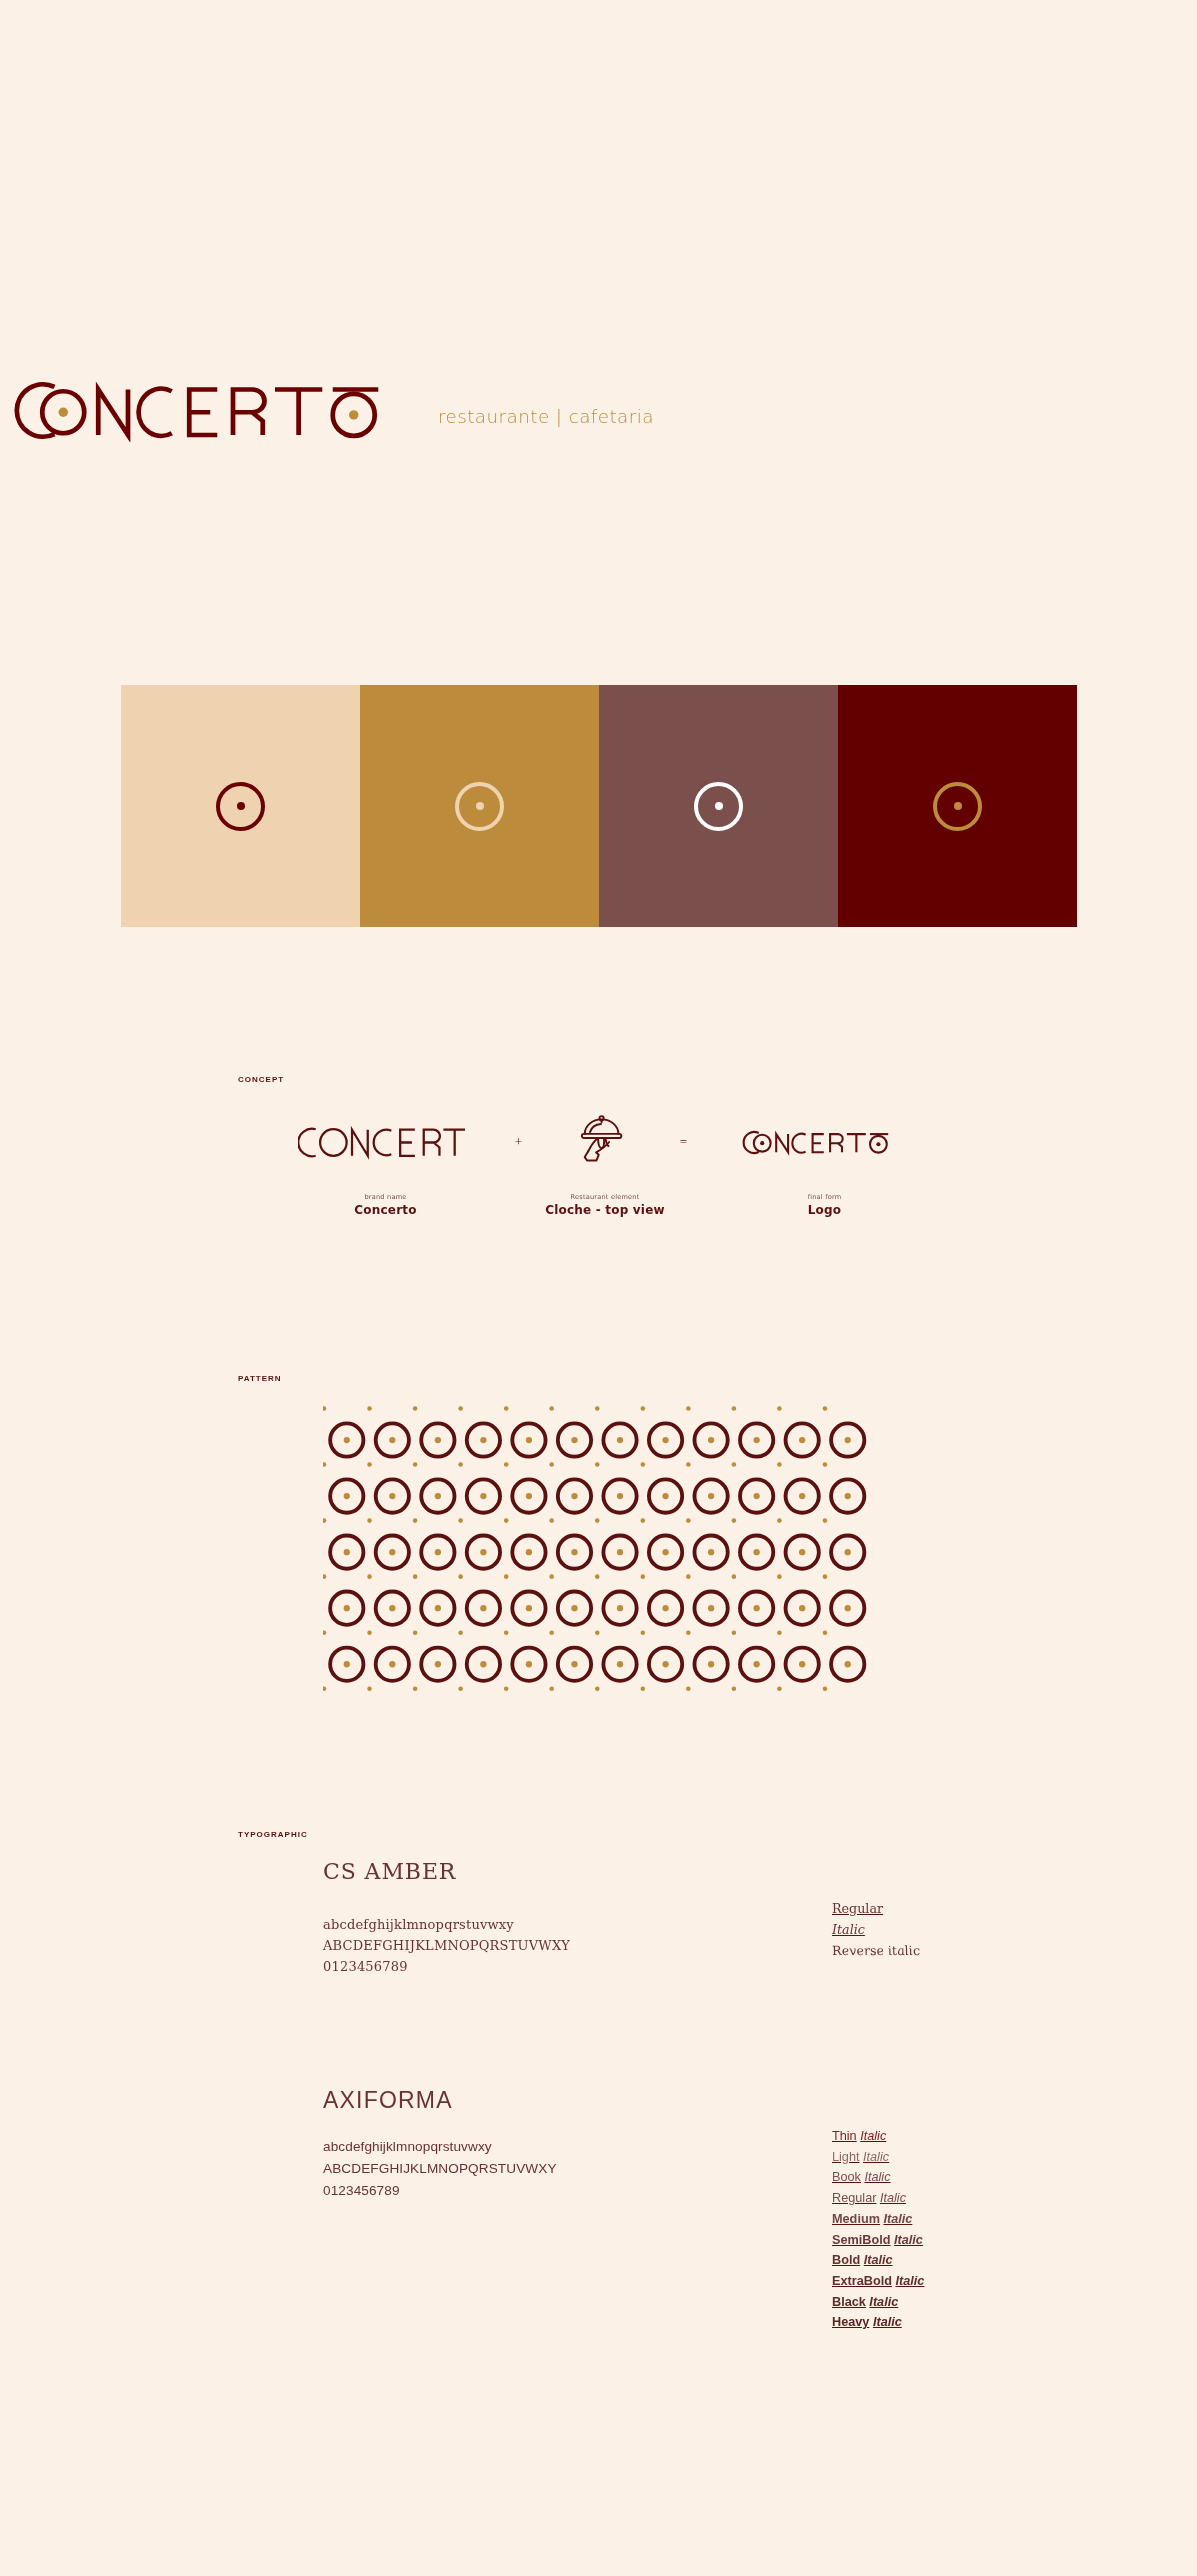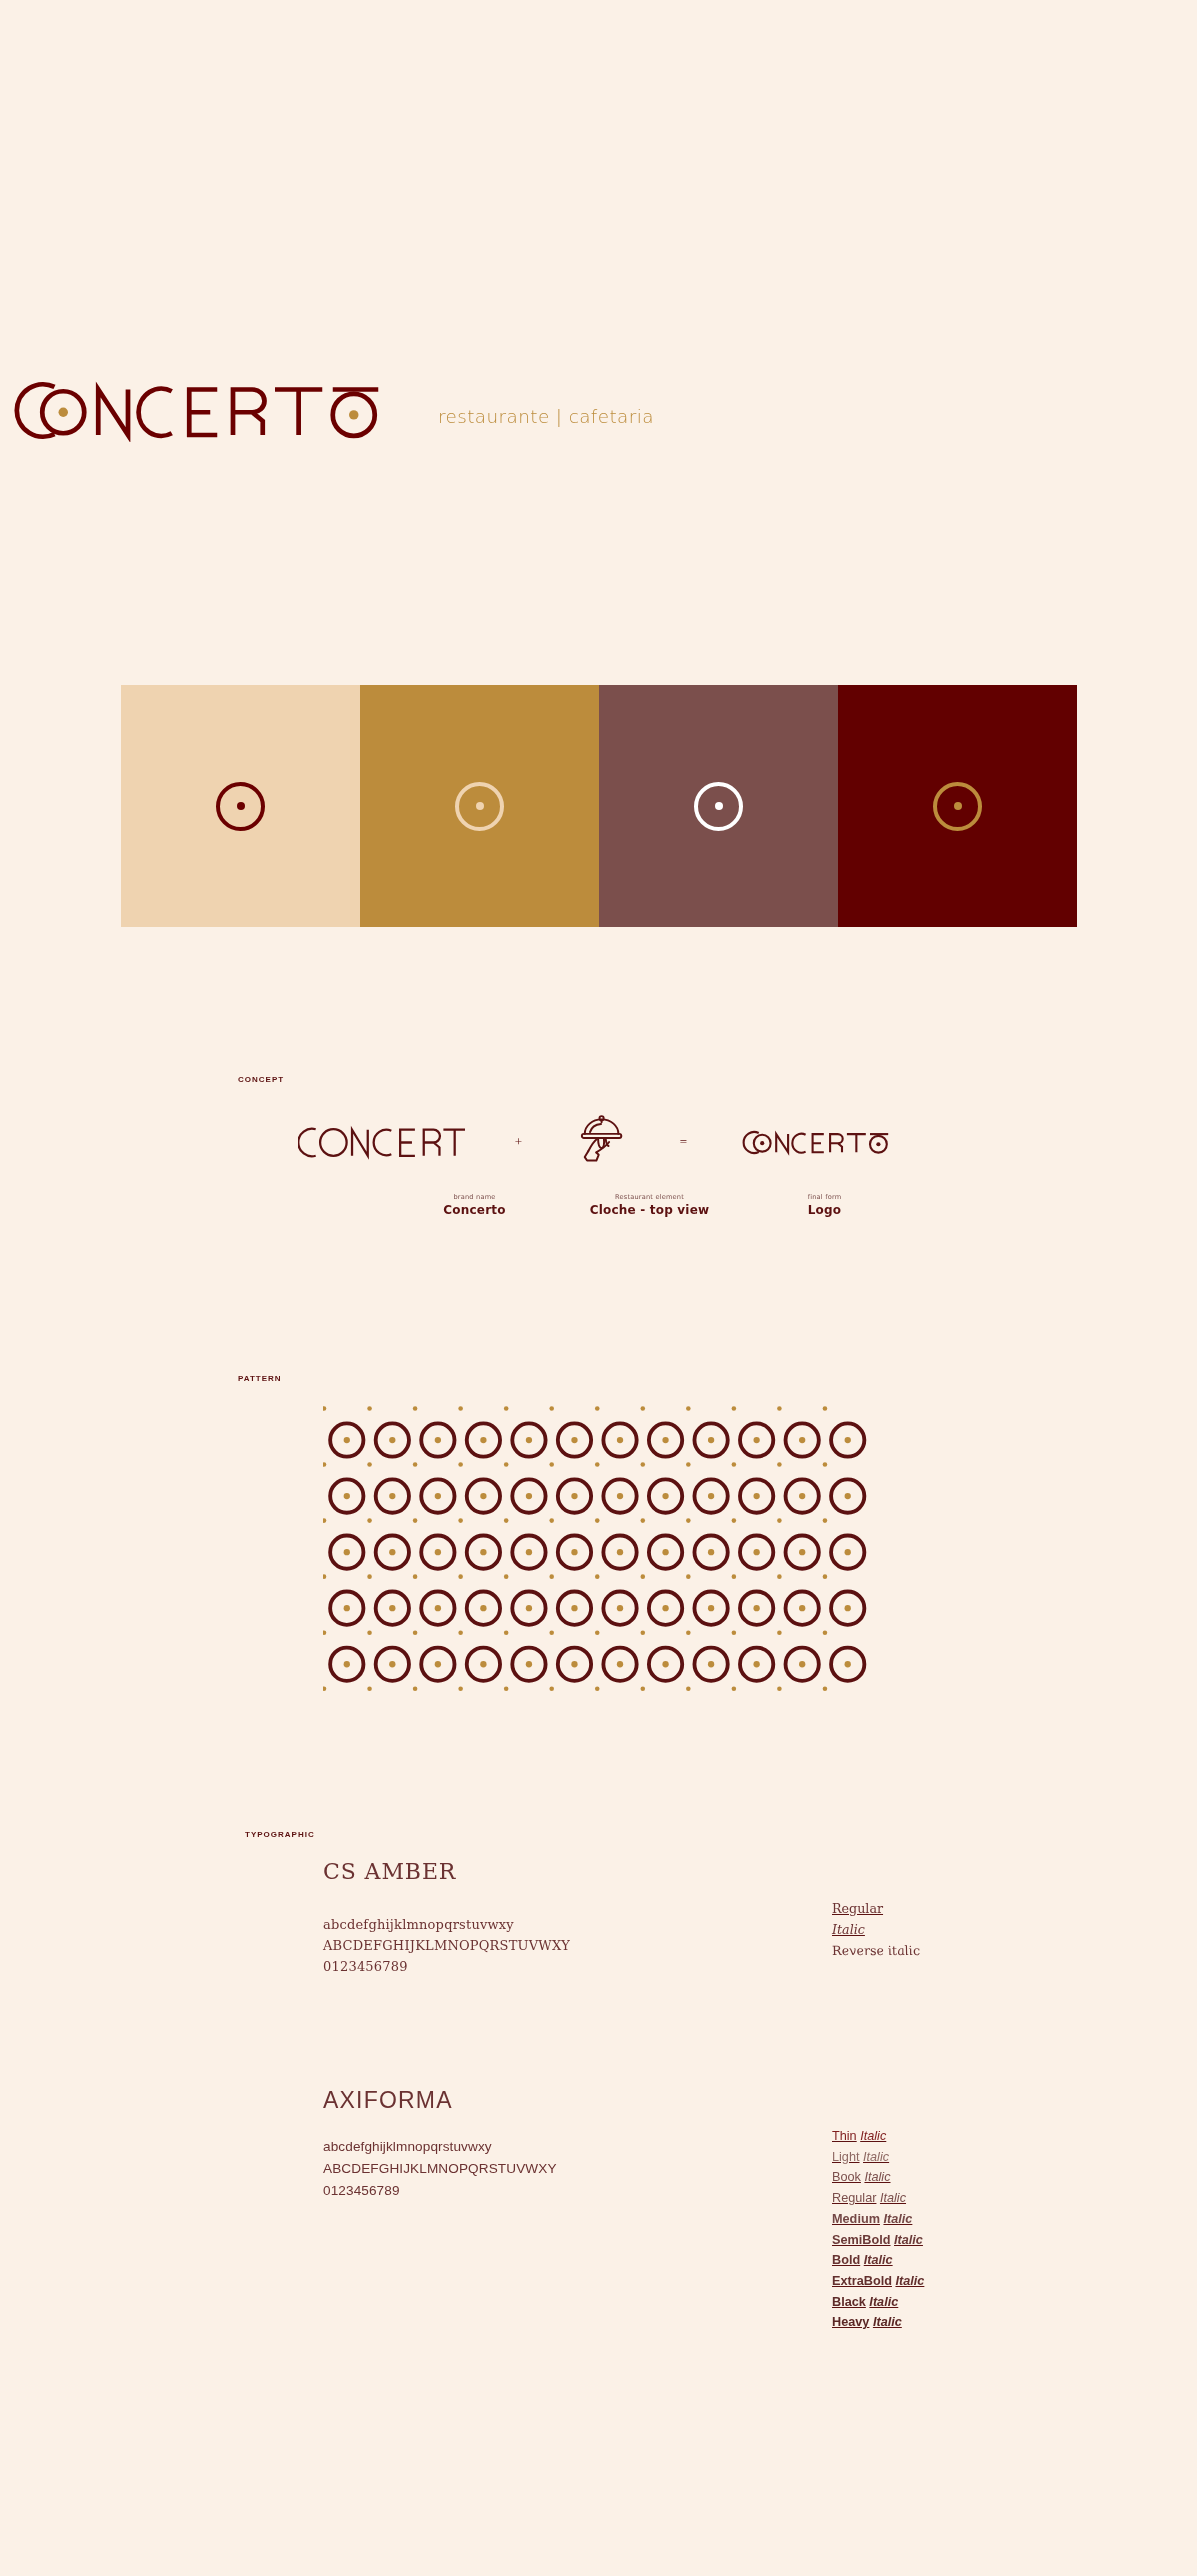--- a/index.html
+++ b/index.html
@@ -71,21 +71,21 @@
   .section-label {
     position: absolute;
     font-size: 8px;
     font-weight: 700;
     letter-spacing: 1px;
     color: #5C1111;
     font-family: "Liberation Sans", sans-serif;
   }
   #label-concept   { left: 238px; top: 1075px; }
   #label-pattern   { left: 238px; top: 1374px; }
-  #label-typo      { left: 245px; top: 1830px; }
+  #label-typo      { left: 238px; top: 1830px; }
 
   
   .concept {
     position: absolute;
     left: 298px;
     top: 1098px;
     width: 614px;
     height: 140px;
   }
   .concept-row {
@@ -100,21 +100,21 @@
     justify-content: center;
     height: 88px;
   }
   .concept-op {
     font-size: 13px;
     color: #5C1111;
     font-family: "Liberation Serif", serif;
   }
   .concept-captions {
     display: flex;
-    justify-content: flex-end;
+    justify-content: space-between;
     margin-top: 7px;
   }
   .cap-block {
     text-align: center;
     width: 175px;
   }
   .cap-top {
     font-size: 6.6px;
     color: #7B4F4C;
     letter-spacing: 0.2px;

